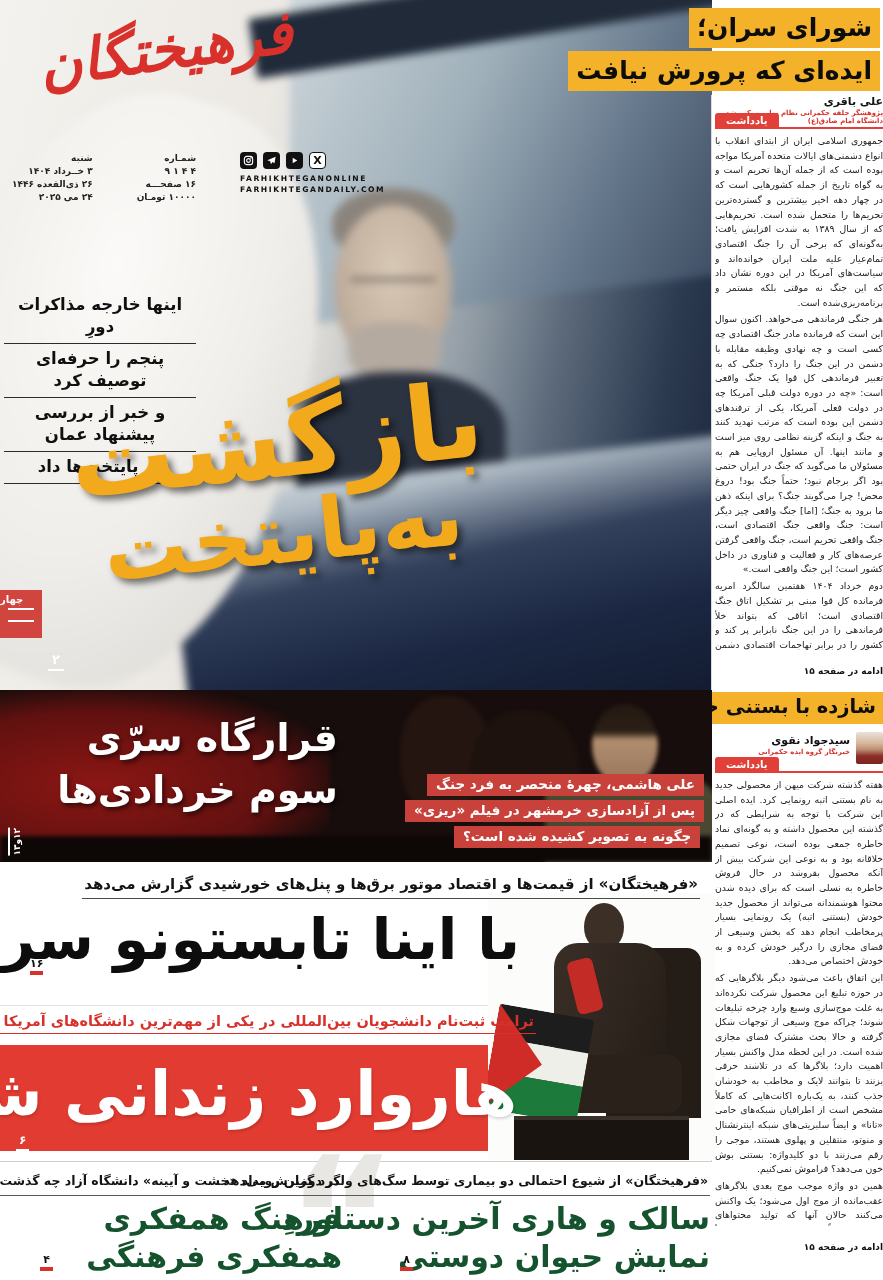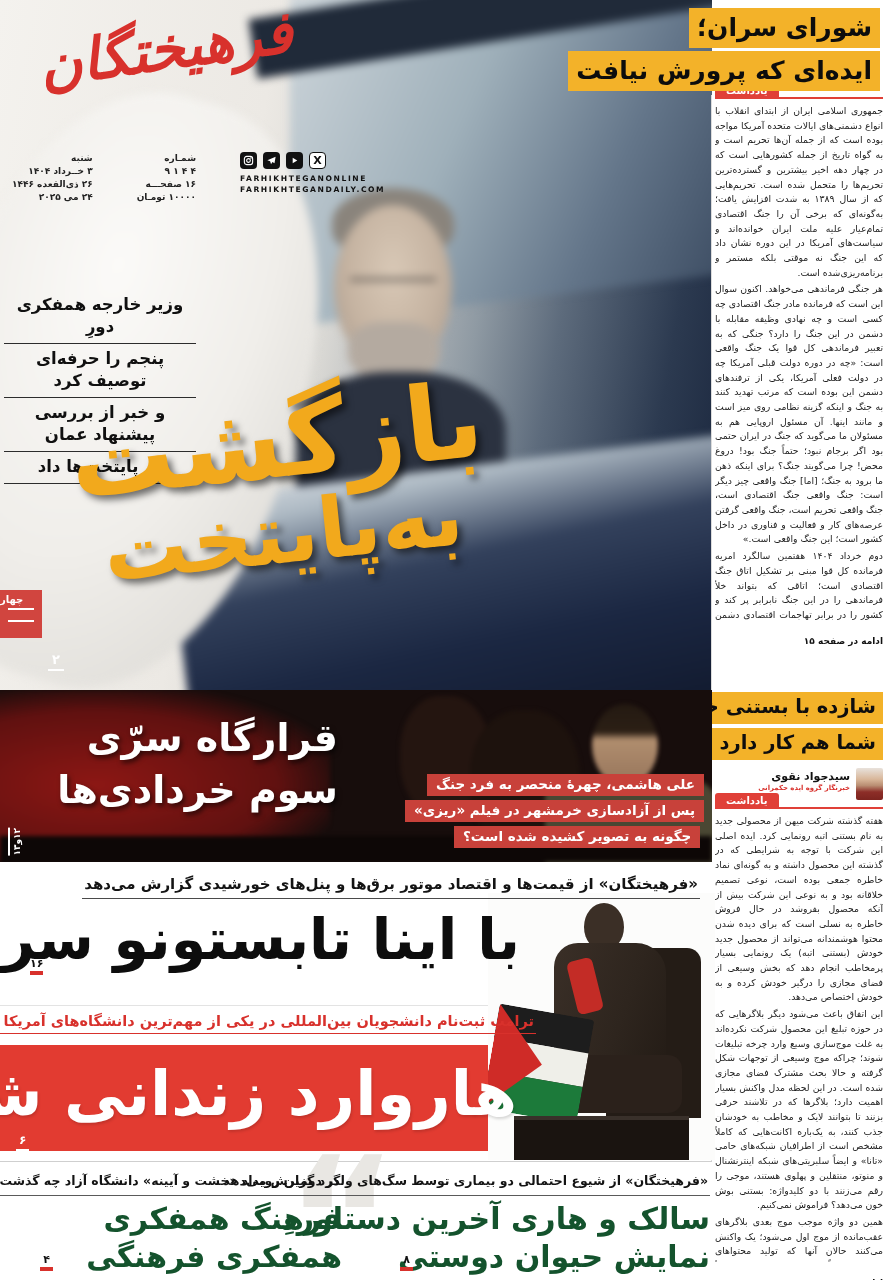--- a/index.html
+++ b/index.html
@@ -192,21 +192,21 @@
             </svg>
         </div>
         <div class="ic xic">X</div>
       </div>
       <div class="urls">FARHIKHTEGANONLINE</div>
       <div class="urls">FARHIKHTEGANDAILY.COM</div>
     </div>
   </div>
 
   <div class="kick-main">
-      <div>وزیر خارجه همفکری دورِ</div>
+      <div>اینها خارجه مذاکرات دورِ</div>
       <div>پنجم را حرفه‌ای توصیف کرد</div>
       <div>و خبر از بررسی پیشنهاد عمان</div>
       <div>در پایتخت‌ها داد</div>
     </div>
   <div class="head-main">
     <div class="l1">بازگشت</div>
     <div class="l2">به‌پایتخت</div>
   </div>
   <div class="ribbon">
     <span>چهار</span>
@@ -218,32 +218,35 @@
     <div>شورای سران؛</div>
     <div>ایده‌ای که پرورش نیافت</div>
   </div>
 
   <div class="vline"></div>
   <div class="col">
 
     <div class="op1">
       <div class="byline">
         <span class="tag">یادداشت</span>
+        <div class="who">
+          <b>علی باقری</b>
+          <div class="role">پژوهشگر حلقه حکمرانی نظام پولی مرکز رشد دانشگاه امام صادق(ع)</div>
+        </div>
       </div>
       <div class="body">
           <p>جمهوری اسلامی ایران از ابتدای انقلاب با انواع دشمنی‌های ایالات متحده آمریکا مواجه بوده است که از جمله آن‌ها تحریم است و به گواه تاریخ از جمله کشورهایی است که در چهار دهه اخیر بیشترین و گسترده‌ترین تحریم‌ها را متحمل شده است. تحریم‌هایی که از سال ۱۳۸۹ به شدت افزایش یافت؛ به‌گونه‌ای که برخی آن را جنگ اقتصادی تمام‌عیار علیه ملت ایران خوانده‌اند و سیاست‌های آمریکا در این دوره نشان داد که این جنگ نه موقتی بلکه مستمر و برنامه‌ریزی‌شده است.</p>
           <p>هر جنگی فرماندهی می‌خواهد. اکنون سوال این است که فرمانده مادر جنگ اقتصادی چه کسی است و چه نهادی وظیفه مقابله با دشمن در این جنگ را دارد؟ جنگی که به تعبیر فرماندهی کل قوا یک جنگ واقعی است: «چه در دوره دولت قبلی آمریکا چه در دولت فعلی آمریکا، یکی از ترفندهای دشمن این بوده است که مرتب تهدید کنند به جنگ و اینکه گزینه نظامی روی میز است و مانند اینها. آن مسئول اروپایی هم به مسئولان ما می‌گوید که جنگ در ایران حتمی بود اگر برجام نبود؛ حتماً جنگ بود! دروغ محض! چرا می‌گویند جنگ؟ برای اینکه ذهن ما برود به جنگ؛ [اما] جنگ واقعی چیز دیگر است: جنگ واقعی جنگ اقتصادی است، جنگ واقعی تحریم است، جنگ واقعی گرفتن عرصه‌های کار و فعالیت و فناوری در داخل کشور است؛ این جنگ واقعی است.»</p>
           <p>دوم خرداد ۱۴۰۴ هفتمین سالگرد امریه فرمانده کل قوا مبنی بر تشکیل اتاق جنگ اقتصادی است؛ اتاقی که بتواند خلأ فرماندهی را در این جنگ نابرابر پر کند و کشور را در برابر تهاجمات اقتصادی دشمن مصون سازد. ایشان در دیدار با مسئولان نظام فرمودند: «من عرض می‌کنم دشمن مشغول جنگ با ما است و مقابل جنگ باید ستاد جنگی تشکیل داد.</p>
         </div>
       <div class="cont">ادامه در صفحه ۱۵</div>
     </div>
 
     <div class="note2">
       <div class="ystrip">شازده با بستنی خوردنِ</div>
-      <div class="ystrip">شما هم کار دارد</div>
       <div class="byline2">
         <span class="tag">یادداشت</span>
         <div class="avatar"></div>
         <div class="who">
           <b>سیدجواد نقوی</b>
           <div class="role">خبرنگار گروه ایده حکمرانی</div>
         </div>
       </div>
       <div class="body">
           <p>هفته گذشته شرکت میهن از محصولی جدید به نام بستنی اتبه رونمایی کرد. ایده اصلی این شرکت با توجه به شرایطی که در گذشته این محصول داشته و به گونه‌ای نماد خاطره جمعی بوده است، نوعی تصمیم خلاقانه بود و به نوعی این شرکت بیش از آنکه محصول بفروشد در حال فروش خاطره به نسلی است که برای دیده شدن محتوا هوشمندانه می‌تواند از محصول جدید خودش (بستنی اتبه) یک رونمایی بسیار پرمخاطب انجام دهد که بخش وسیعی از فضای مجازی را درگیر خودش کرده و به خودش اختصاص می‌دهد.</p>

